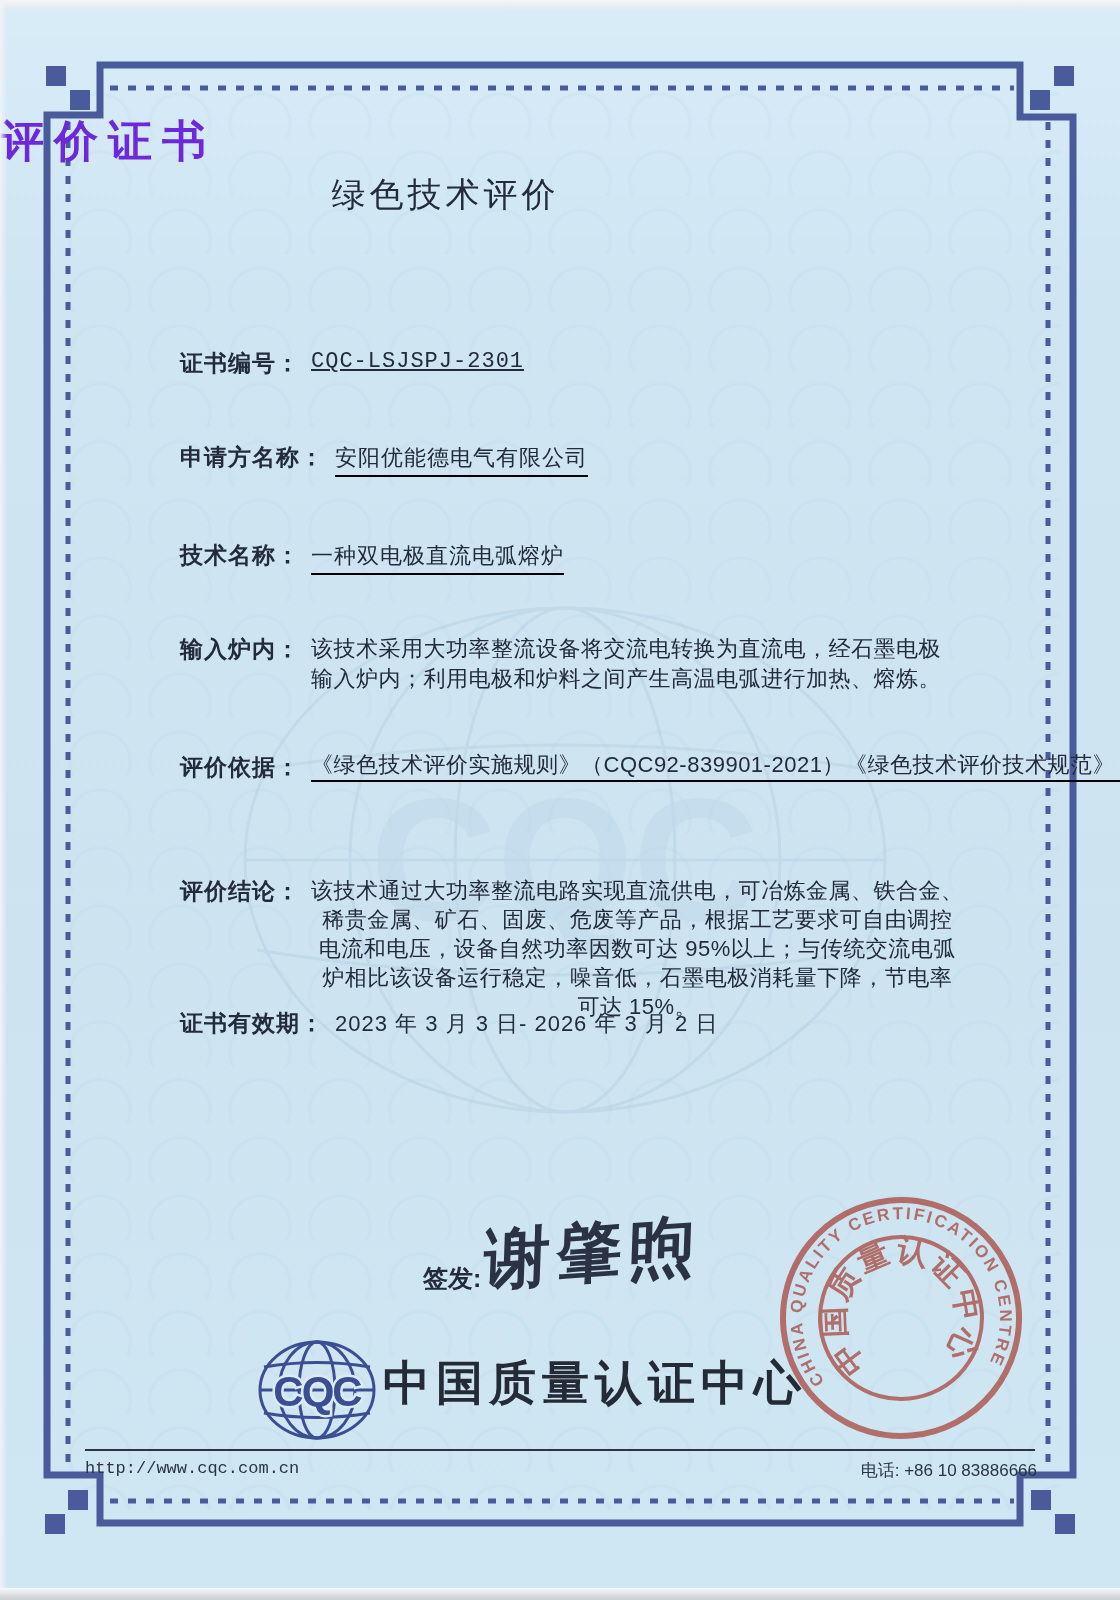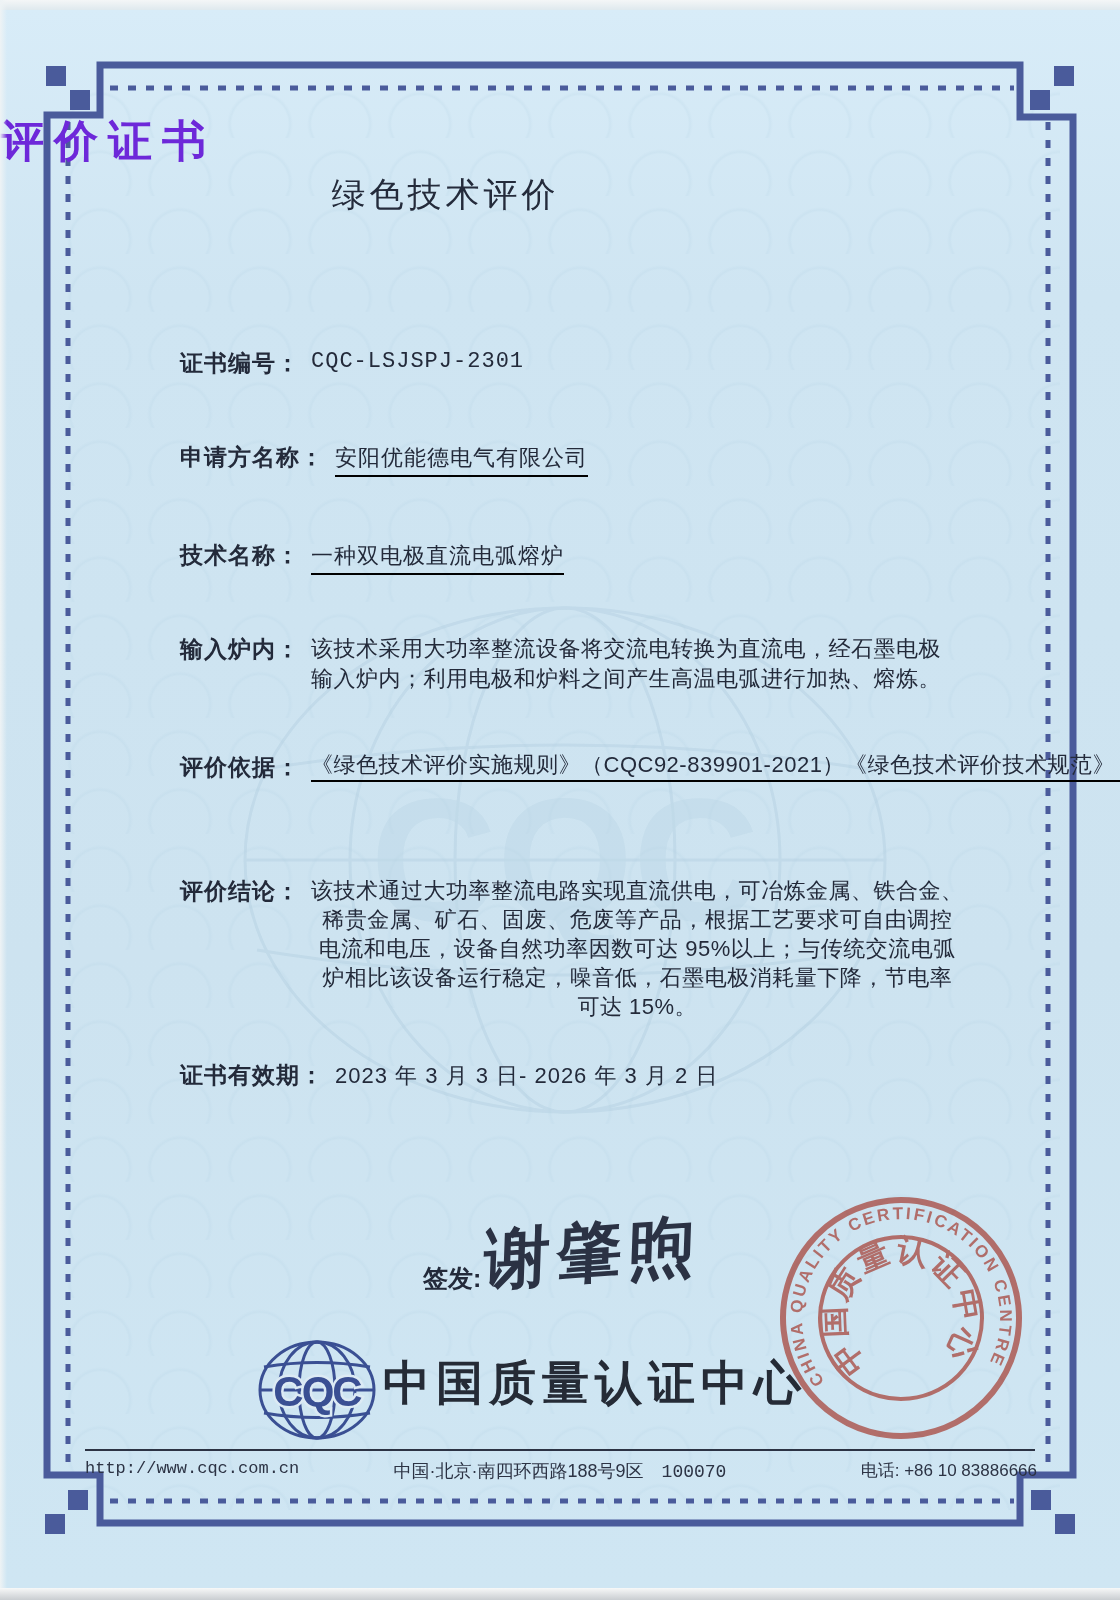--- a/index.html
+++ b/index.html
@@ -15,21 +15,21 @@
     background-image:radial-gradient(circle 34px at 40px 44px, rgba(255,255,255,0) 28px, rgba(173,205,224,.35) 30px, rgba(255,255,255,0) 33px);
     background-size:80px 58px;}
   .wm{position:absolute;left:225px;top:590px;opacity:.55;pointer-events:none;}
   .title{position:absolute;left:0;top:112px;width:1120px;
     font-size:44px;font-weight:bold;color:#6d28d9;letter-spacing:10px;}
   .subtitle{position:absolute;left:0;top:172px;width:891px;text-align:center;
     font-size:34px;color:#242b3b;letter-spacing:4px;}
   .row{position:absolute;left:180px;display:flex;align-items:flex-start;color:#232a3a;gap:11px;}
   .row .lbl{font-weight:bold;font-size:23px;white-space:nowrap;letter-spacing:1px;flex:0 0 auto;}
   .row .val{font-size:22px;letter-spacing:1px;white-space:nowrap;padding-top:1px;}
-  .mono{font-family:"Liberation Mono","DejaVu Sans Mono",monospace;letter-spacing:0;font-size:22px;}
+  .mono{font-family:"Liberation Mono","DejaVu Sans Mono",monospace;letter-spacing:0;font-size:22px;text-decoration:underline;}
   .u{border-bottom:2px solid #000000;padding-bottom:2px;}
   .vlines .ln{font-size:22px;letter-spacing:.5px;white-space:nowrap;text-align:center;}
   .desc .ln{line-height:30px;}
   .basis .ln{line-height:26px;margin-bottom:9px;display:inline-block;}
   .basis{display:flex;flex-direction:row;align-items:flex-start;}
   .concl .ln{line-height:29px;}
   .sig-label{position:absolute;left:423px;top:1262px;font-size:25px;font-weight:bold;color:#232a3a;}
   .sig-name{position:absolute;left:484px;top:1208px;font-size:66px;color:#2b3244;
     font-family:"Liberation Serif","DejaVu Serif",serif;transform:rotate(-4deg) skewX(-6deg);
     letter-spacing:6px;font-weight:600;}
@@ -123,21 +123,21 @@
     <span class="lbl">评价结论：</span>
     <div class="vlines concl">
       <div class="ln">该技术通过大功率整流电路实现直流供电，可冶炼金属、铁合金、</div>
       <div class="ln">稀贵金属、矿石、固废、危废等产品，根据工艺要求可自由调控</div>
       <div class="ln">电流和电压，设备自然功率因数可达 95%以上；与传统交流电弧</div>
       <div class="ln">炉相比该设备运行稳定，噪音低，石墨电极消耗量下降，节电率</div>
       <div class="ln">可达 15%。</div>
     </div>
   </div>
 
-  <div class="row" style="top:1060px">
+  <div class="row" style="top:1008px">
     <span class="lbl">证书有效期：</span>
     <span class="val">2023 年 3 月 3 日- 2026 年 3 月 2 日</span>
   </div>
 
   <div class="sig-label">签发:</div>
   <div class="sig-name">谢肇煦</div>
 
   <svg class="logo" width="122" height="104" viewBox="0 0 122 104">
     <g stroke="#3a4f93" stroke-width="3" fill="none">
       <ellipse cx="61" cy="52" rx="57" ry="48"></ellipse>
@@ -163,21 +163,18 @@
         <textPath href="#ringPath" startOffset="50%" text-anchor="middle">CHINA  QUALITY  CERTIFICATION  CENTRE</textPath>
       </text>
       <text font-size="31" font-weight="bold" fill="#d6685c" letter-spacing="3" font-family="Liberation Sans,sans-serif">
         <textPath href="#innerPath" startOffset="50%" text-anchor="middle">中国质量认证中心</textPath>
       </text>
     </g>
   </svg>
 
   <div class="footer-rule"></div>
   <div class="footer-url">http://www.cqc.com.cn</div>
-  <div class="footer-center">
-    <span>中国·北京·南四环西路188号9区</span><span class="pc">100070</span>
-  </div>
   <div class="footer-phone">电话: +86 10 83886666</div>
 
   <div class="edge-top"></div>
   <div class="edge-left"></div>
   <div class="edge-bottom"></div>
 </div>
 
 </body></html>

